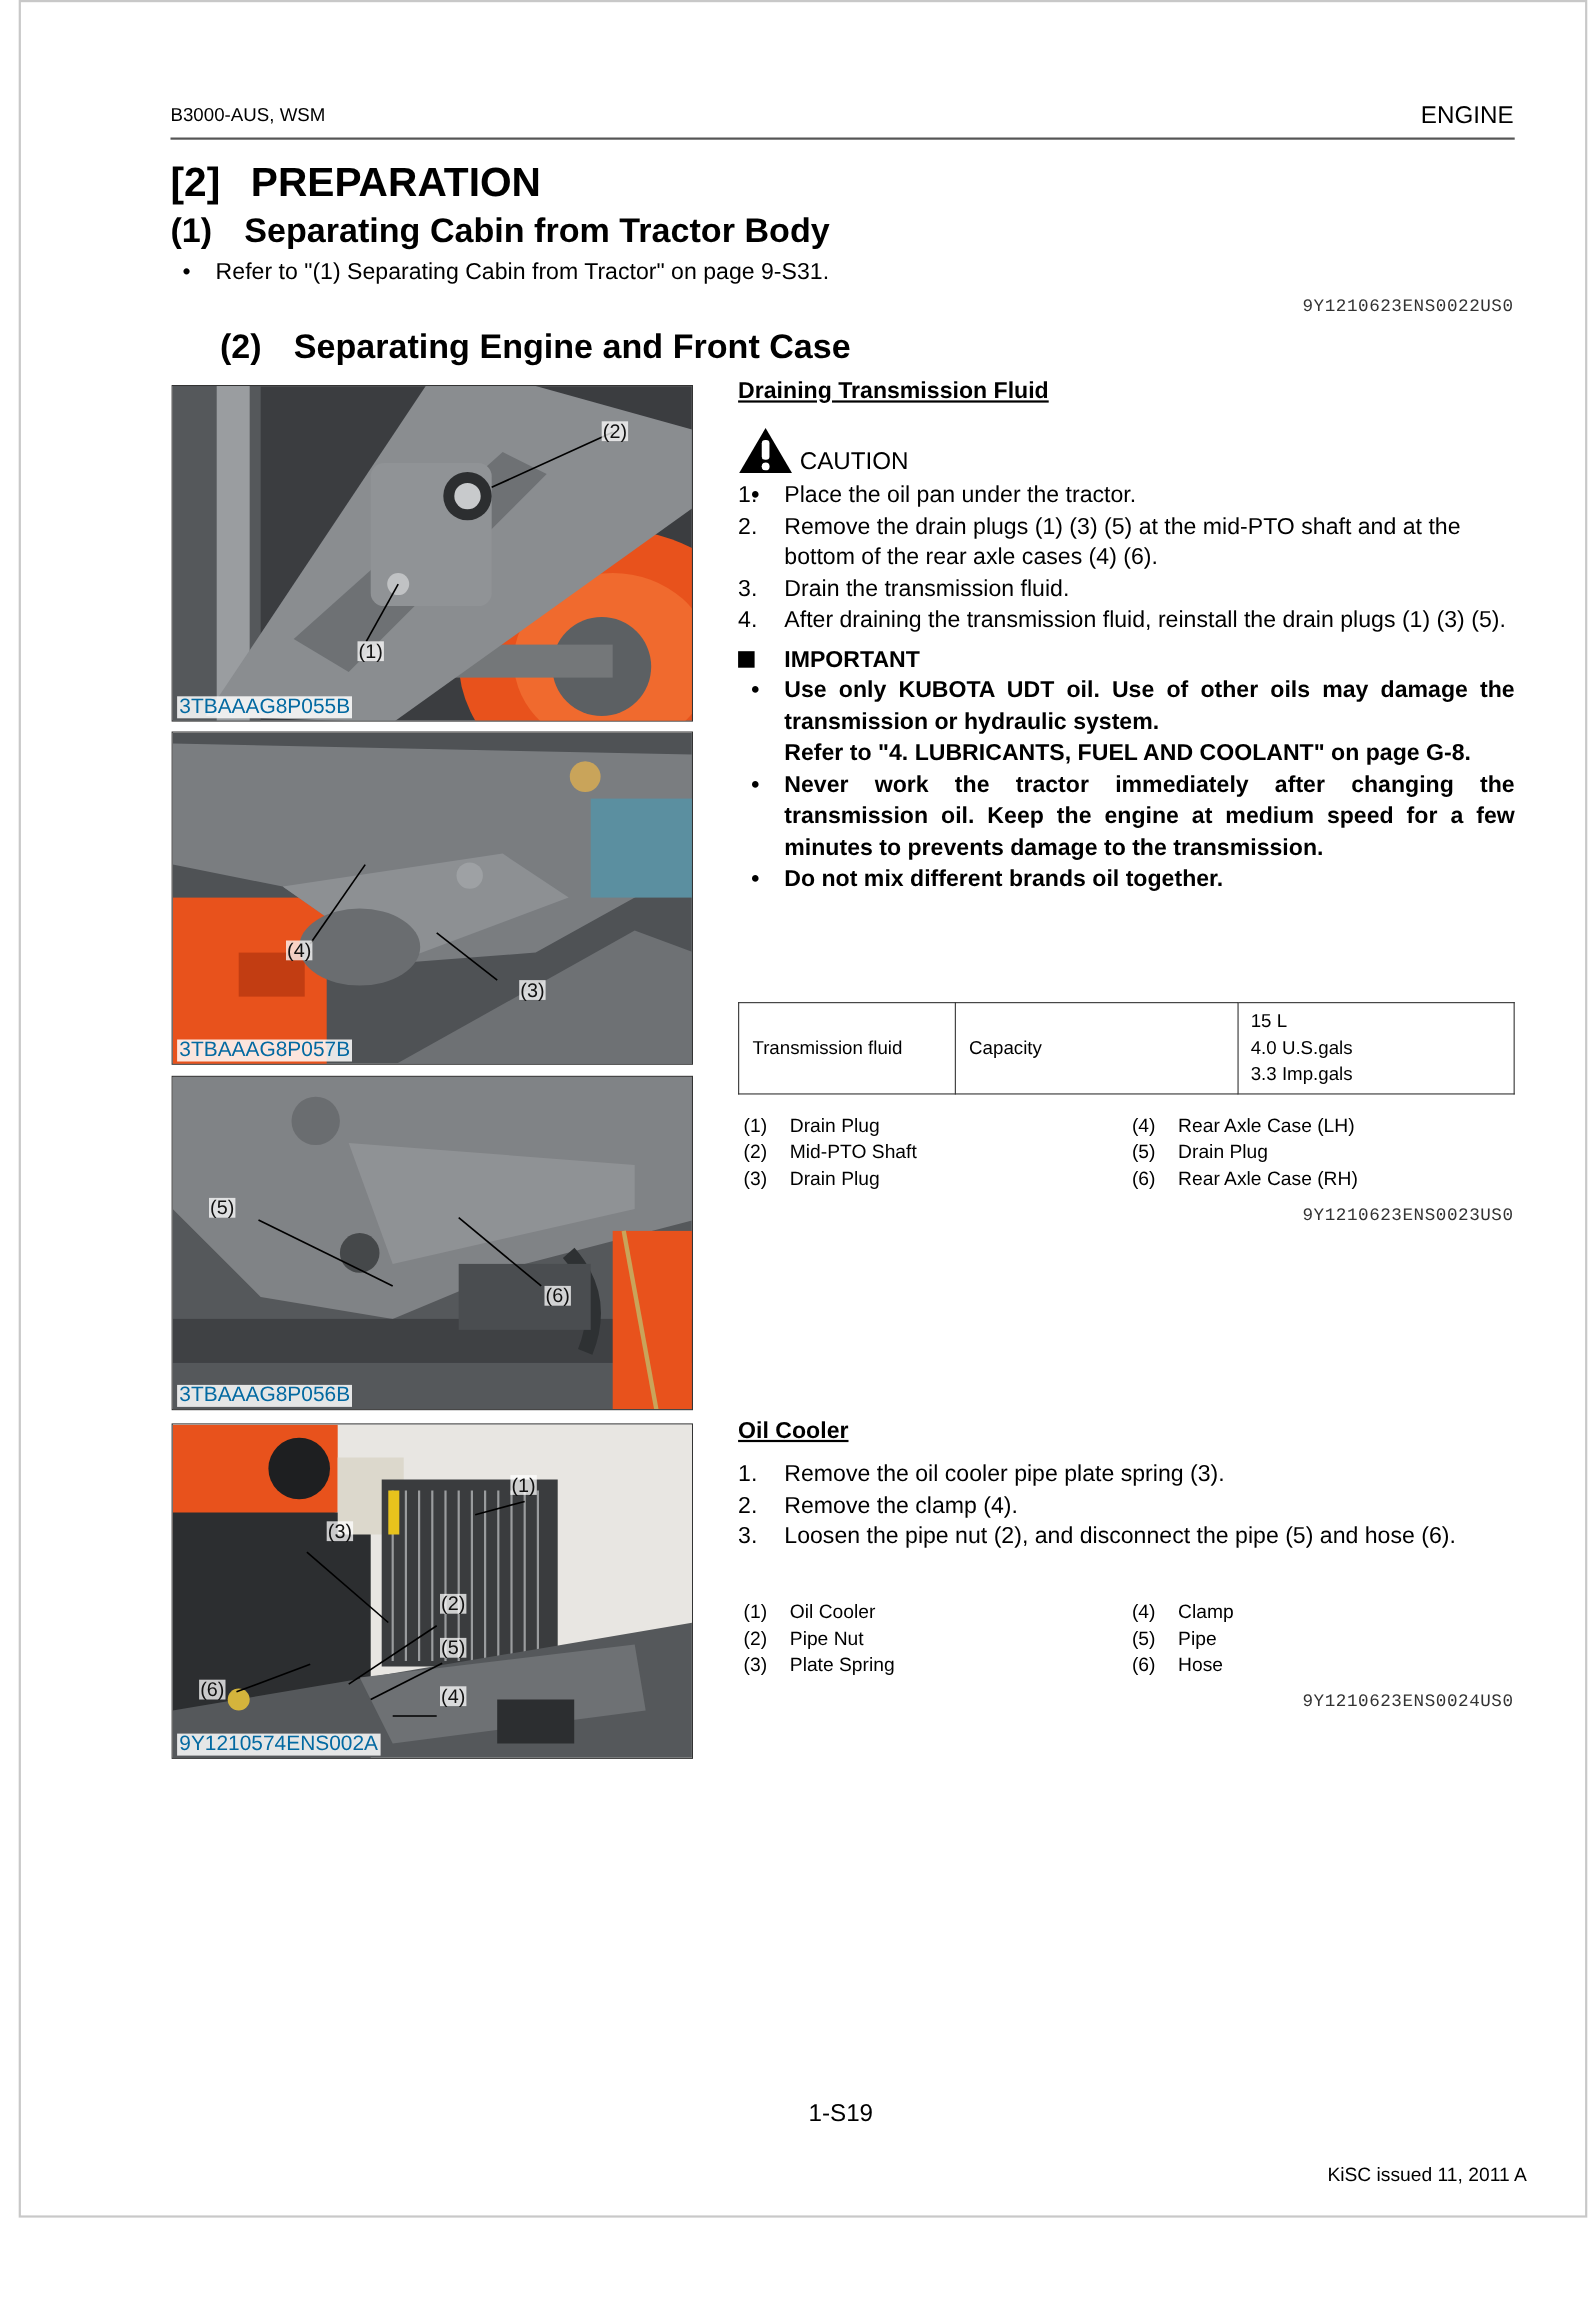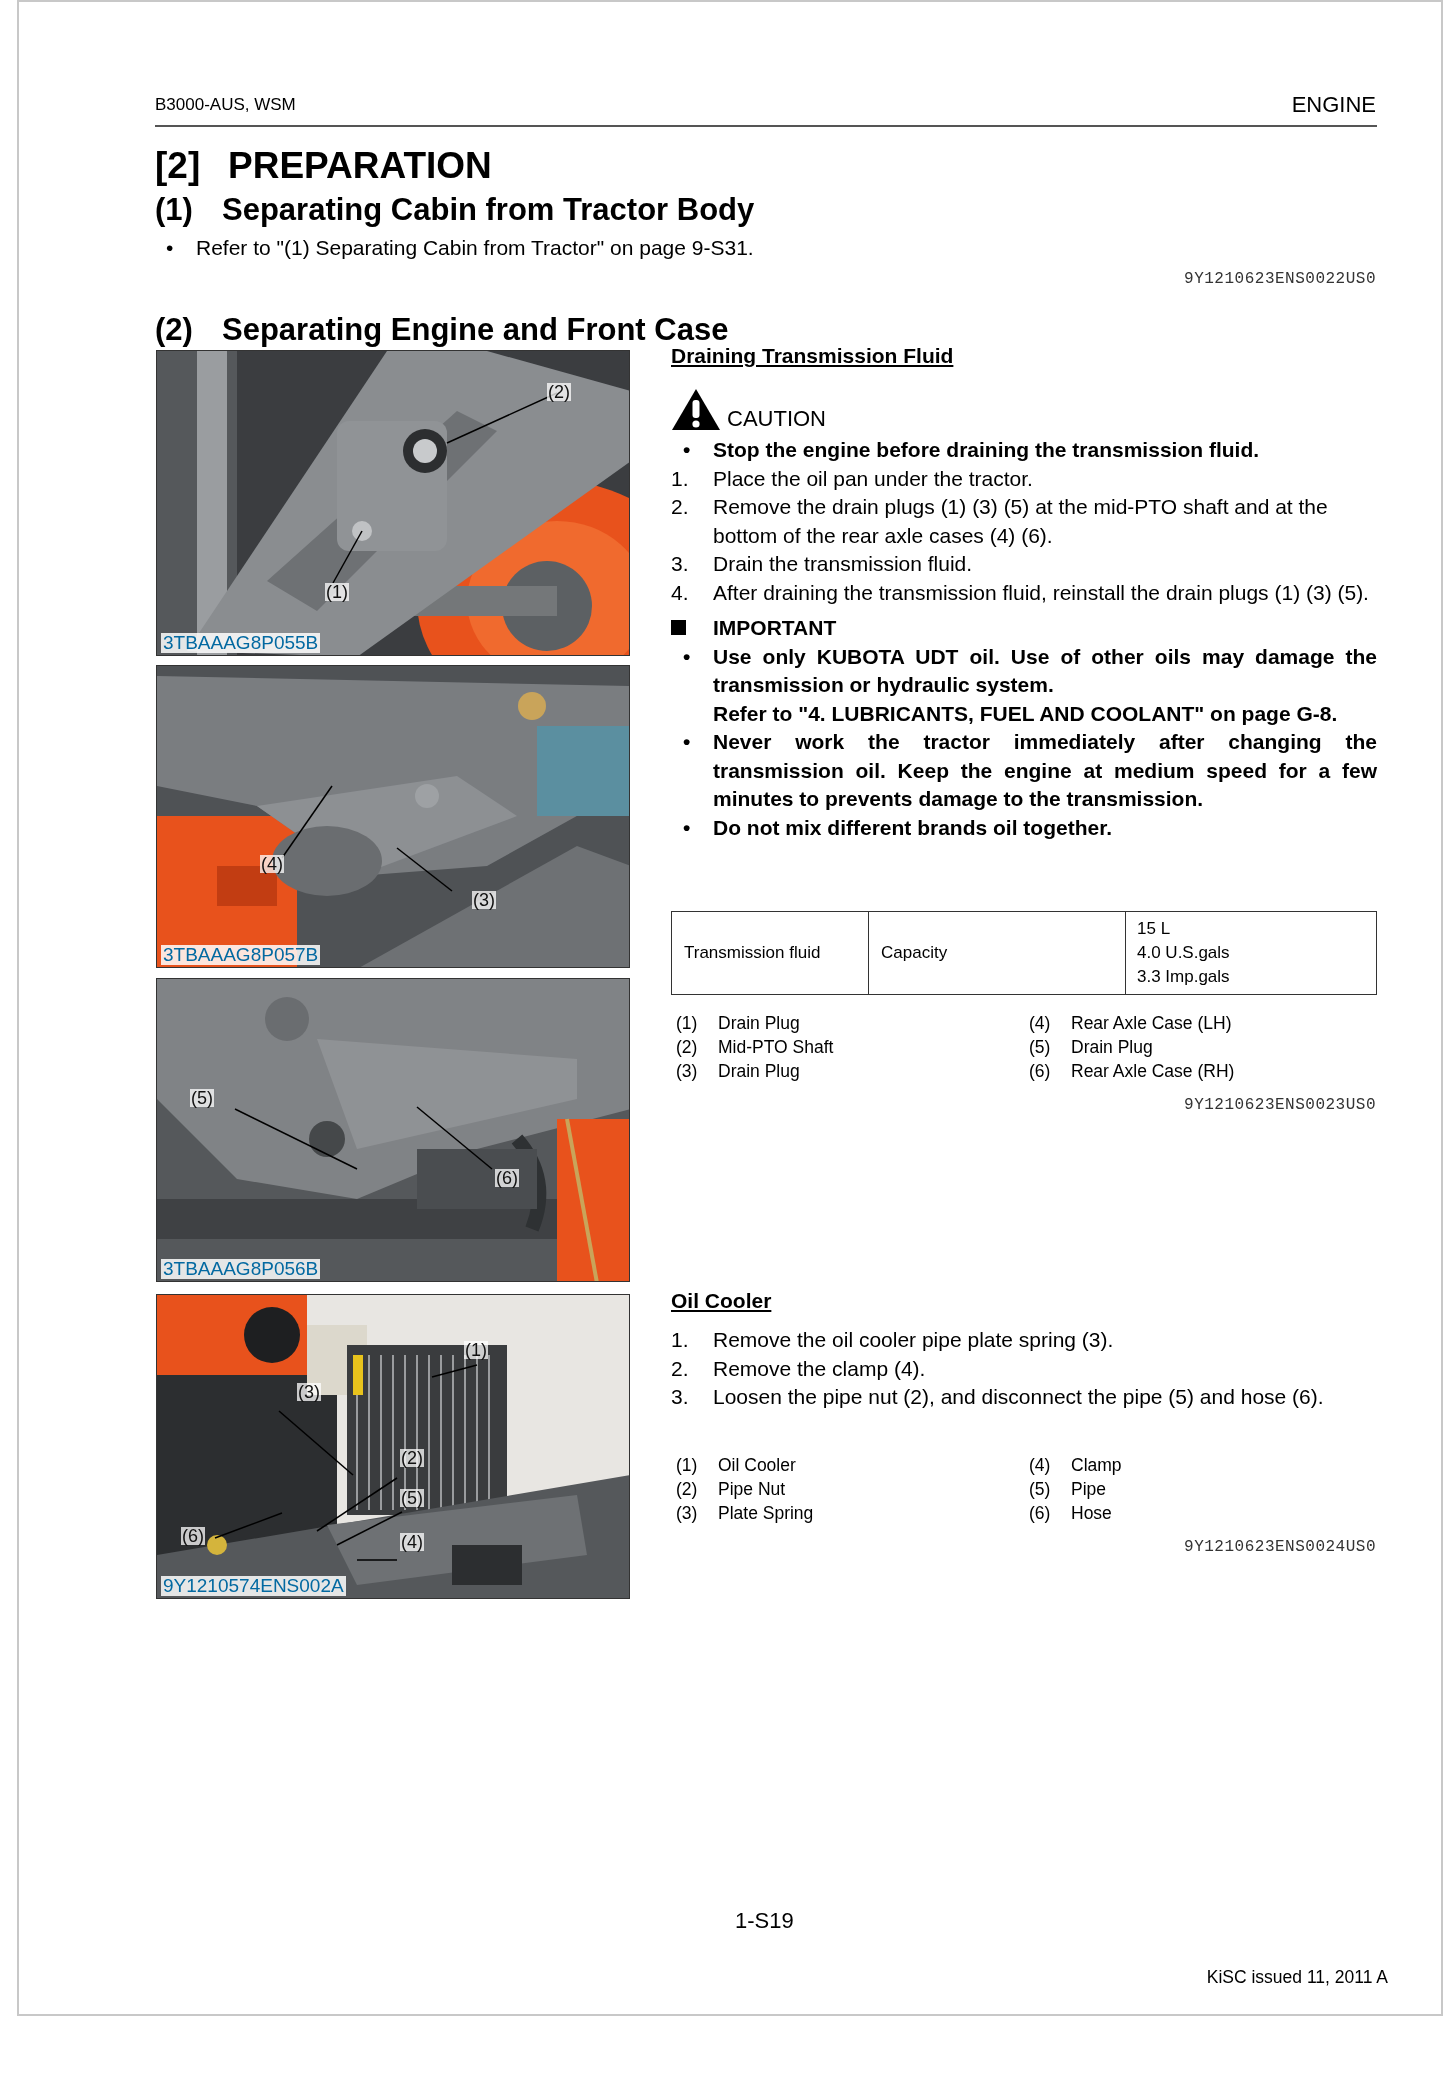--- a/index.html
+++ b/index.html
@@ -52,21 +52,21 @@
 <div class="abs h1">
   <span class="num">[2]</span><span>PREPARATION</span>
 </div>
 <div class="abs h2" style="top:192px;">
   <span class="num">(1)</span><span>Separating Cabin from Tractor Body</span>
 </div>
 <div class="abs bullet-line">
   <span class="dot">•</span><span>Refer to "(1) Separating Cabin from Tractor" on page 9-S31.</span>
 </div>
 <div class="abs code" style="right:74px; top:270px;">9Y1210623ENS0022US0</div>
-<div class="abs h2" style="top:312px;">
+<div class="abs h2" style="top:297px;margin-left:45px;">
   <span class="num">(2)</span><span>Separating Engine and Front Case</span>
 </div>
 
 <div class="photo" style="top:350px; height:306px;">
   <svg width="474" height="306" viewBox="0 0 474 306">
     <rect width="474" height="306" fill="#3b3d40"></rect>
     <rect x="0" y="0" width="80" height="306" fill="#55585b"></rect>
     <path d="M40 0 L70 0 L70 306 L40 306 Z" fill="#9a9da0"></path>
     <ellipse cx="400" cy="250" rx="140" ry="120" fill="#e8521c"></ellipse>
     <ellipse cx="400" cy="250" rx="90" ry="80" fill="#f06a2e"></ellipse>
@@ -178,21 +178,20 @@
     <polygon points="25,1 49,42 1,42" fill="#000"></polygon>
     <rect x="21.5" y="12" width="7" height="18" rx="3" fill="#fff"></rect>
     <circle cx="25" cy="36" r="3.6" fill="#fff"></circle>
   </svg>
   <span>CAUTION</span>
 </div>
 
 <div class="rc" style="top:436px;">
   <div class="row bullet bold">
     <span class="lbl">•</span>
-    <span>Stop the engine before draining the transmission fluid.</span>
   </div>
   <div class="row">
     <span class="lbl">1.</span>
     <span>Place the oil pan under the tractor.</span>
   </div>
   <div class="row">
     <span class="lbl">2.</span>
     <span>Remove the drain plugs (1) (3) (5) at the mid-PTO shaft and at the bottom of the rear axle cases (4) (6).</span>
   </div>
   <div class="row">

